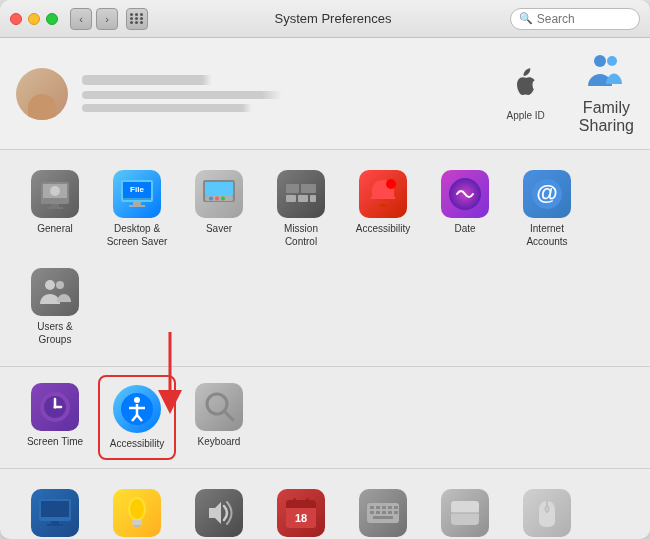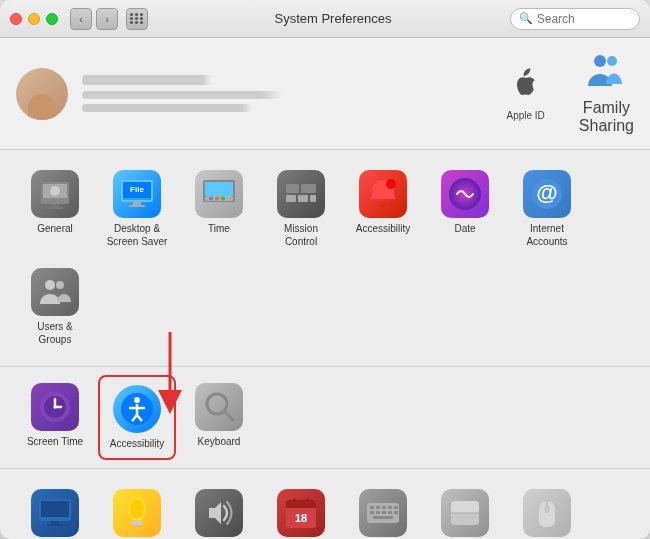--- a/index.html
+++ b/index.html
@@ -383,21 +383,21 @@
             <svg class="svg-icon" viewBox="0 0 36 36" fill="none">
               <rect x="2" y="4" width="32" height="22" rx="2" fill="#888"></rect>
               <rect x="4" y="6" width="28" height="14" fill="#5ac8fa"></rect>
               <rect x="4" y="20" width="28" height="5" rx="2" fill="rgba(255,255,255,0.2)"></rect>
               <rect x="4" y="20" width="28" height="5" rx="2" fill="#c0c0c0" opacity="0.5"></rect>
               <circle cx="10" cy="22.5" r="2" fill="#4a90d9"></circle>
               <circle cx="16" cy="22.5" r="2" fill="#ff5f57"></circle>
               <circle cx="22" cy="22.5" r="2" fill="#28c840"></circle>
             </svg>
           </div>
-          <span class="pref-label">Time</span>
+          <span class="pref-label">Saver</span>
         </div>
 
         <div class="pref-item">
           <div class="pref-icon icon-mission">
             <svg class="svg-icon" viewBox="0 0 36 36" fill="none">
               <rect x="3" y="8" width="13" height="9" rx="1" fill="#888"></rect>
               <rect x="18" y="8" width="15" height="9" rx="1" fill="#888"></rect>
               <rect x="3" y="19" width="10" height="7" rx="1" fill="#aaa"></rect>
               <rect x="15" y="19" width="10" height="7" rx="1" fill="#aaa"></rect>
               <rect x="27" y="19" width="6" height="7" rx="1" fill="#aaa"></rect>

